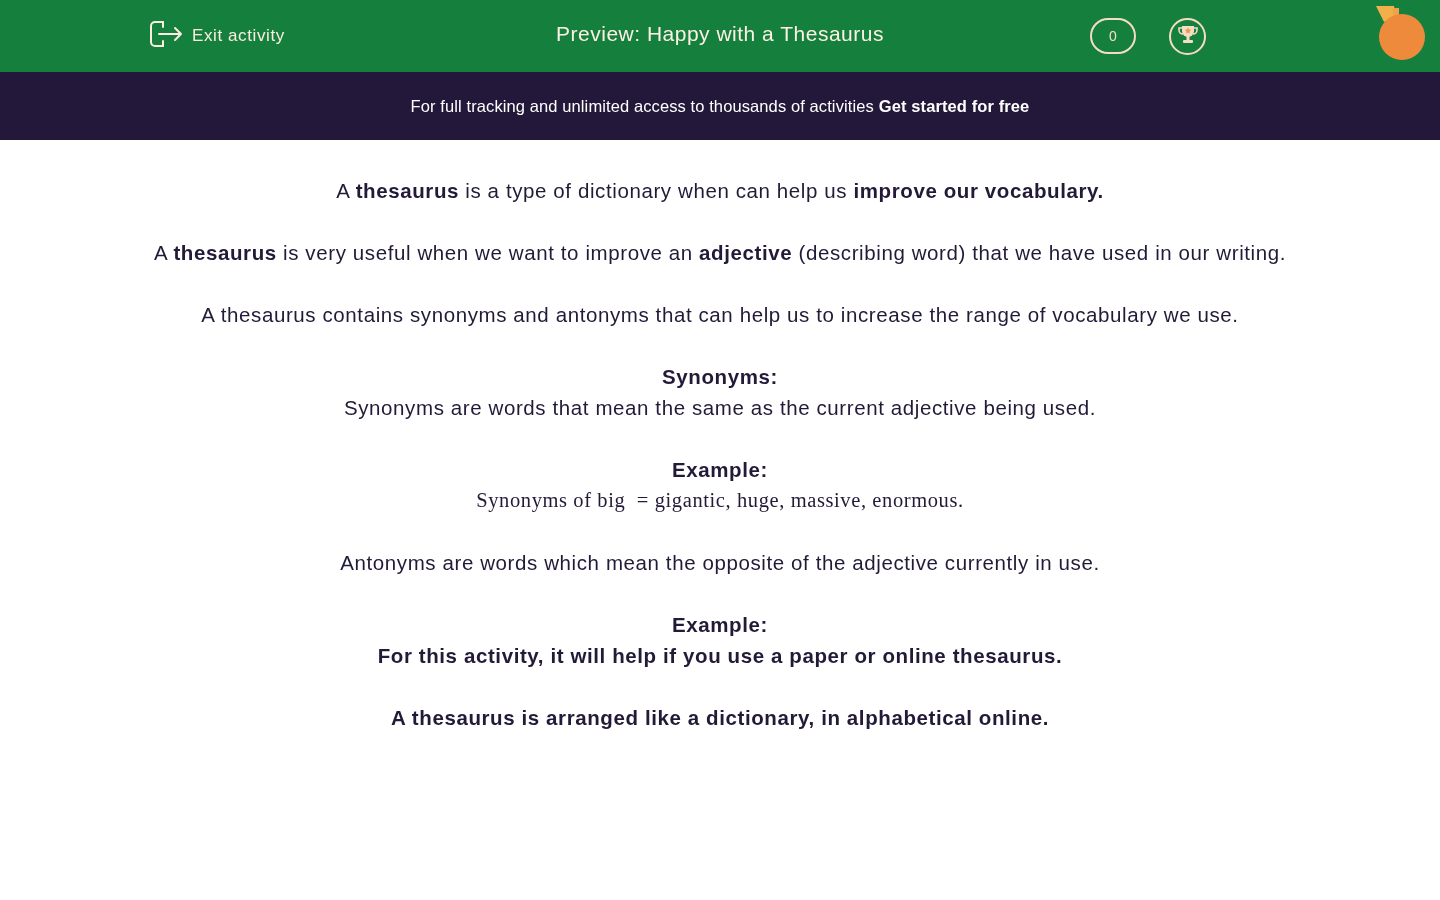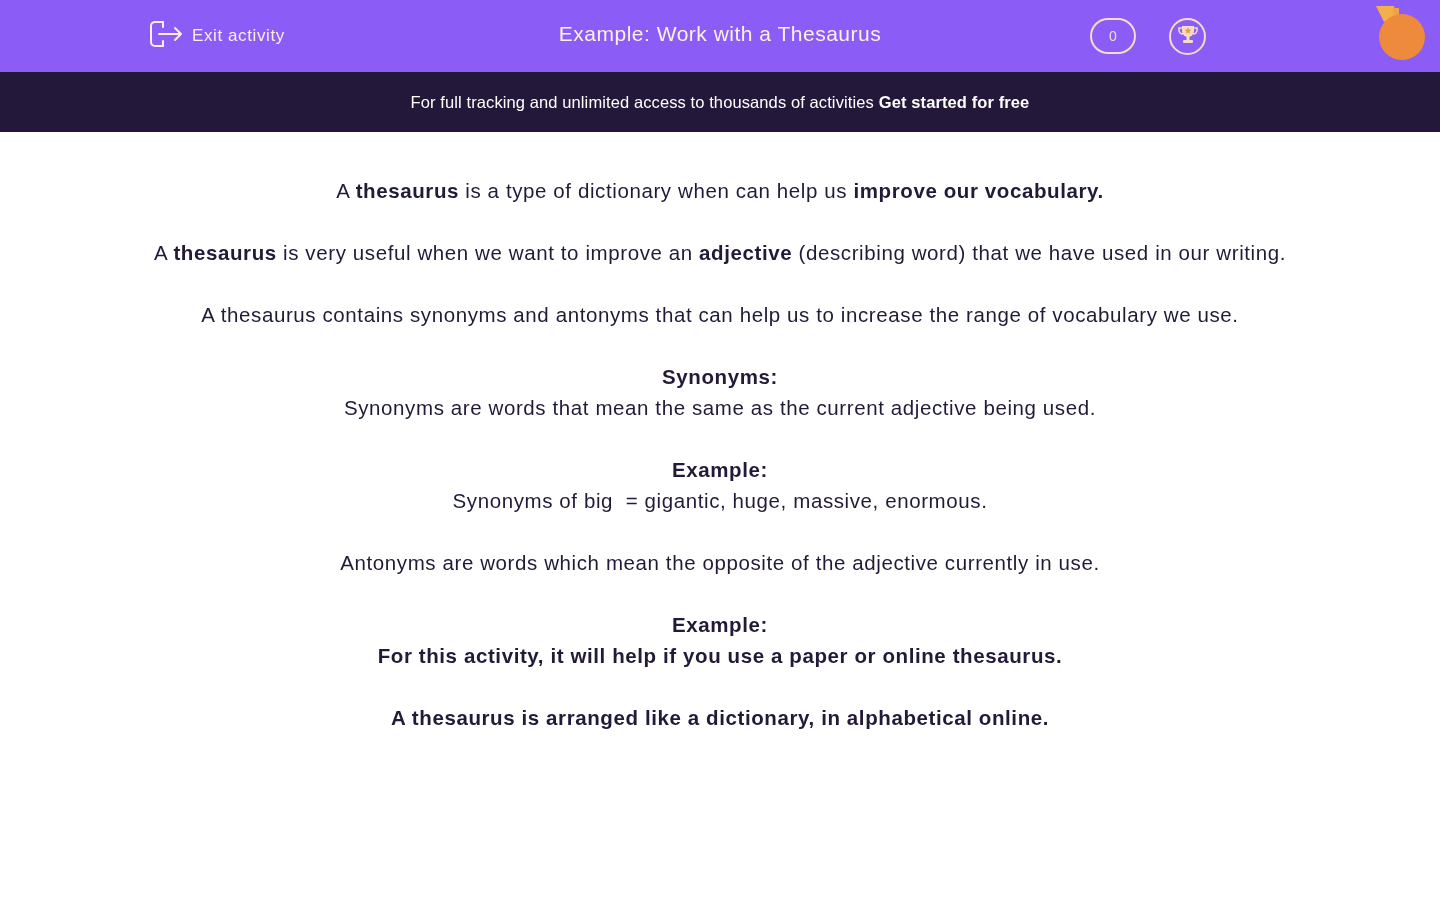--- a/index.html
+++ b/index.html
@@ -1,21 +1,21 @@
 <!DOCTYPE html>
 <html><head>
 <meta charset="utf-8">
 <style>
   * { box-sizing: border-box; margin: 0; padding: 0; }
   html, body { width: 1440px; height: 900px; overflow: hidden; background: #ffffff; }
   body { font-family: "Liberation Sans", "DejaVu Sans", sans-serif; color: #231a38; }
 
   .topbar {
     position: absolute; left: 0; top: 0; width: 1440px; height: 72px;
-    background: #8b5cf6;
+    background: #15803d;
   }
   .exit-btn {
     position: absolute; left: 149px; top: 20px; height: 32px;
     display: flex; align-items: center; cursor: pointer;
   }
   .exit-btn svg { width: 34px; height: 30px; }
   .exit-label {
     margin-left: 9px; font-size: 17px; color: #fbeee0; letter-spacing: 0.6px;
   }
   .page-title {
@@ -30,21 +30,21 @@
   }
   .trophy-btn {
     position: absolute; left: 1169px; top: 18px; width: 37px; height: 37px;
     border: 2px solid #f6dcc3; border-radius: 50%;
     display: flex; align-items: center; justify-content: center;
   }
   .trophy-btn svg { width: 22px; height: 22px; }
   .orange-logo { position: absolute; left: 1372px; top: 4px; width: 60px; height: 58px; }
 
   .banner {
-    position: absolute; left: 0; top: 72px; width: 1440px; height: 60px;
+    position: absolute; left: 0; top: 72px; width: 1440px; height: 68px;
     background: #23183a; color: #ffffff;
     display: flex; align-items: center; justify-content: center;
     font-size: 16.5px; letter-spacing: 0.1px;
   }
   .banner .cta { font-weight: bold; margin-left: 5px; cursor: pointer; }
 
   .content {
     position: absolute; left: 150px; top: 175px; width: 1140px;
     text-align: center; font-size: 20.5px; line-height: 31px; letter-spacing: 0.6px;
     color: #231a38;
@@ -61,21 +61,21 @@
     <span>
       <svg viewBox="0 0 34 30" fill="none" stroke="#fbeee0" stroke-width="2" stroke-linecap="round" stroke-linejoin="round">
         <path d="M14 3H6a4 4 0 0 0-4 4v16a4 4 0 0 0 4 4h8"></path>
         <path d="M14 3v5M14 22v5"></path>
         <path d="M10 15h22M26 9l6 6-6 6"></path>
       </svg>
     </span>
     <span class="exit-label">Exit activity</span>
   </div>
 
-  <div class="page-title">Example: Work with a Thesaurus</div>
+  <div class="page-title">Preview: Happy with a Thesaurus</div>
 
   <div class="score-pill">0</div>
 
   <div class="trophy-btn">
     <span>
       <svg viewBox="0 0 22 22" fill="#f6dcc3">
         <path d="M5 2h12v5a6 6 0 0 1-12 0z"></path>
         <path d="M5 4H2v2a4 4 0 0 0 4 4" fill="none" stroke="#f6dcc3" stroke-width="1.6"></path>
         <path d="M17 4h3v2a4 4 0 0 1-4 4" fill="none" stroke="#f6dcc3" stroke-width="1.6"></path>
         <rect x="9.5" y="12" width="3" height="4"></rect>
@@ -103,21 +103,21 @@
   <p><span>A </span><b>thesaurus</b><span> is a type of dictionary when can help us </span><b>improve our vocabulary.</b></p>
 
   <p><span>A </span><b>thesaurus</b><span> is very useful when we want to improve an </span><b>adjective</b><span> (describing word) that we have used in our writing.</span></p>
 
   <p>A thesaurus contains synonyms and antonyms that can help us to increase the range of vocabulary we use.</p>
 
   <p class="tight"><b>Synonyms:</b></p>
   <p>Synonyms are words that mean the same as the current adjective being used.</p>
 
   <p class="tight"><b>Example:</b></p>
-  <p style="white-space: pre;">Synonyms of big  = gigantic, huge, massive, enormous.</p>
+  <p style="white-space: pre; font-family: Liberation Serif, serif;">Synonyms of big  = gigantic, huge, massive, enormous.</p>
 
   <p>Antonyms are words which mean the opposite of the adjective currently in use.</p>
 
   <p class="tight"><b>Example:</b></p>
 
   <p><b>For this activity, it will help if you use a paper or online thesaurus.</b></p>
   <p><b>A thesaurus is arranged like a dictionary, in alphabetical online.</b></p>
 </div>
 
 </body></html>

